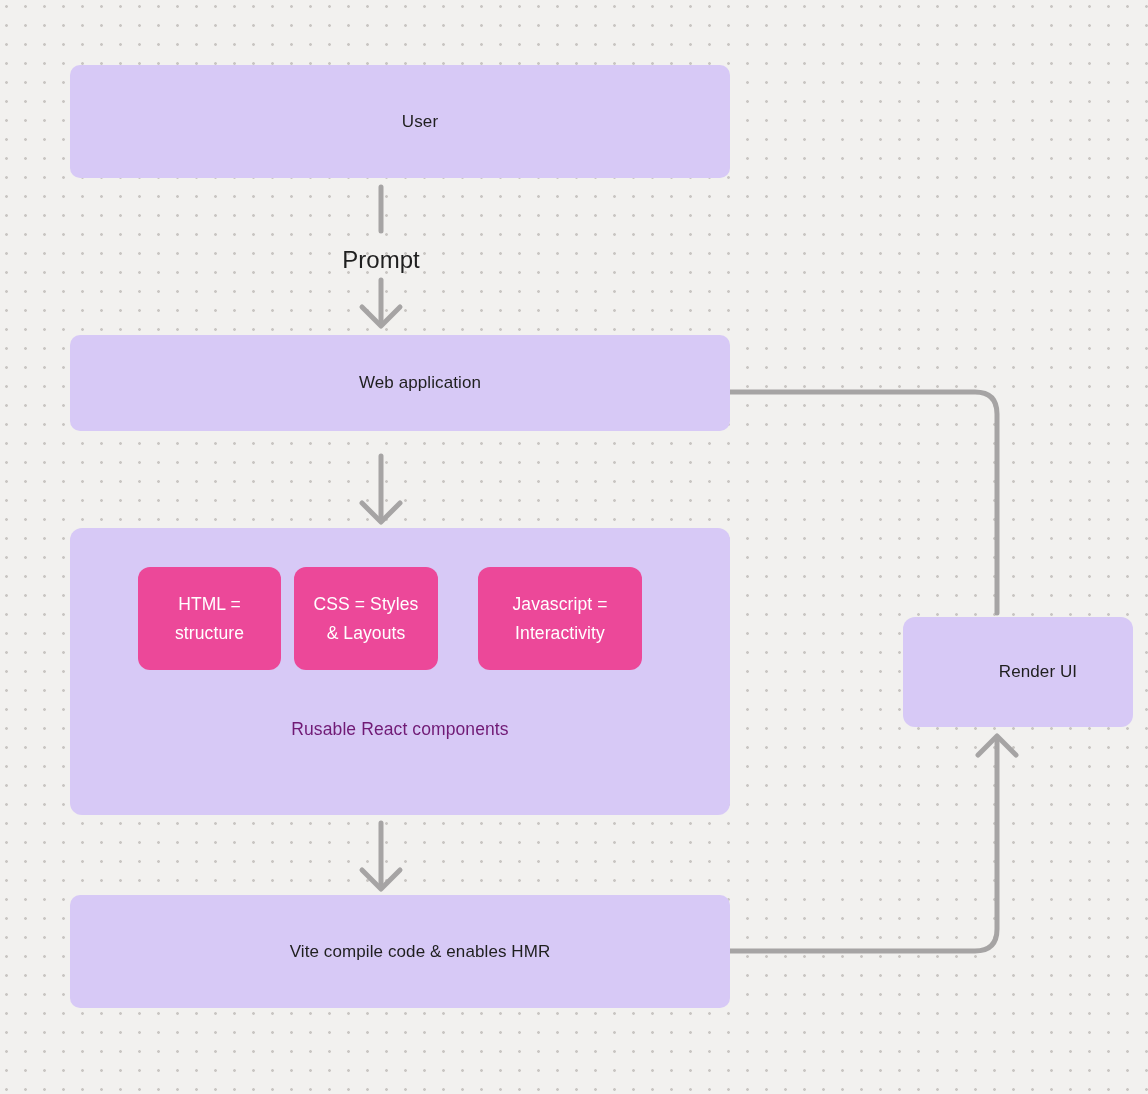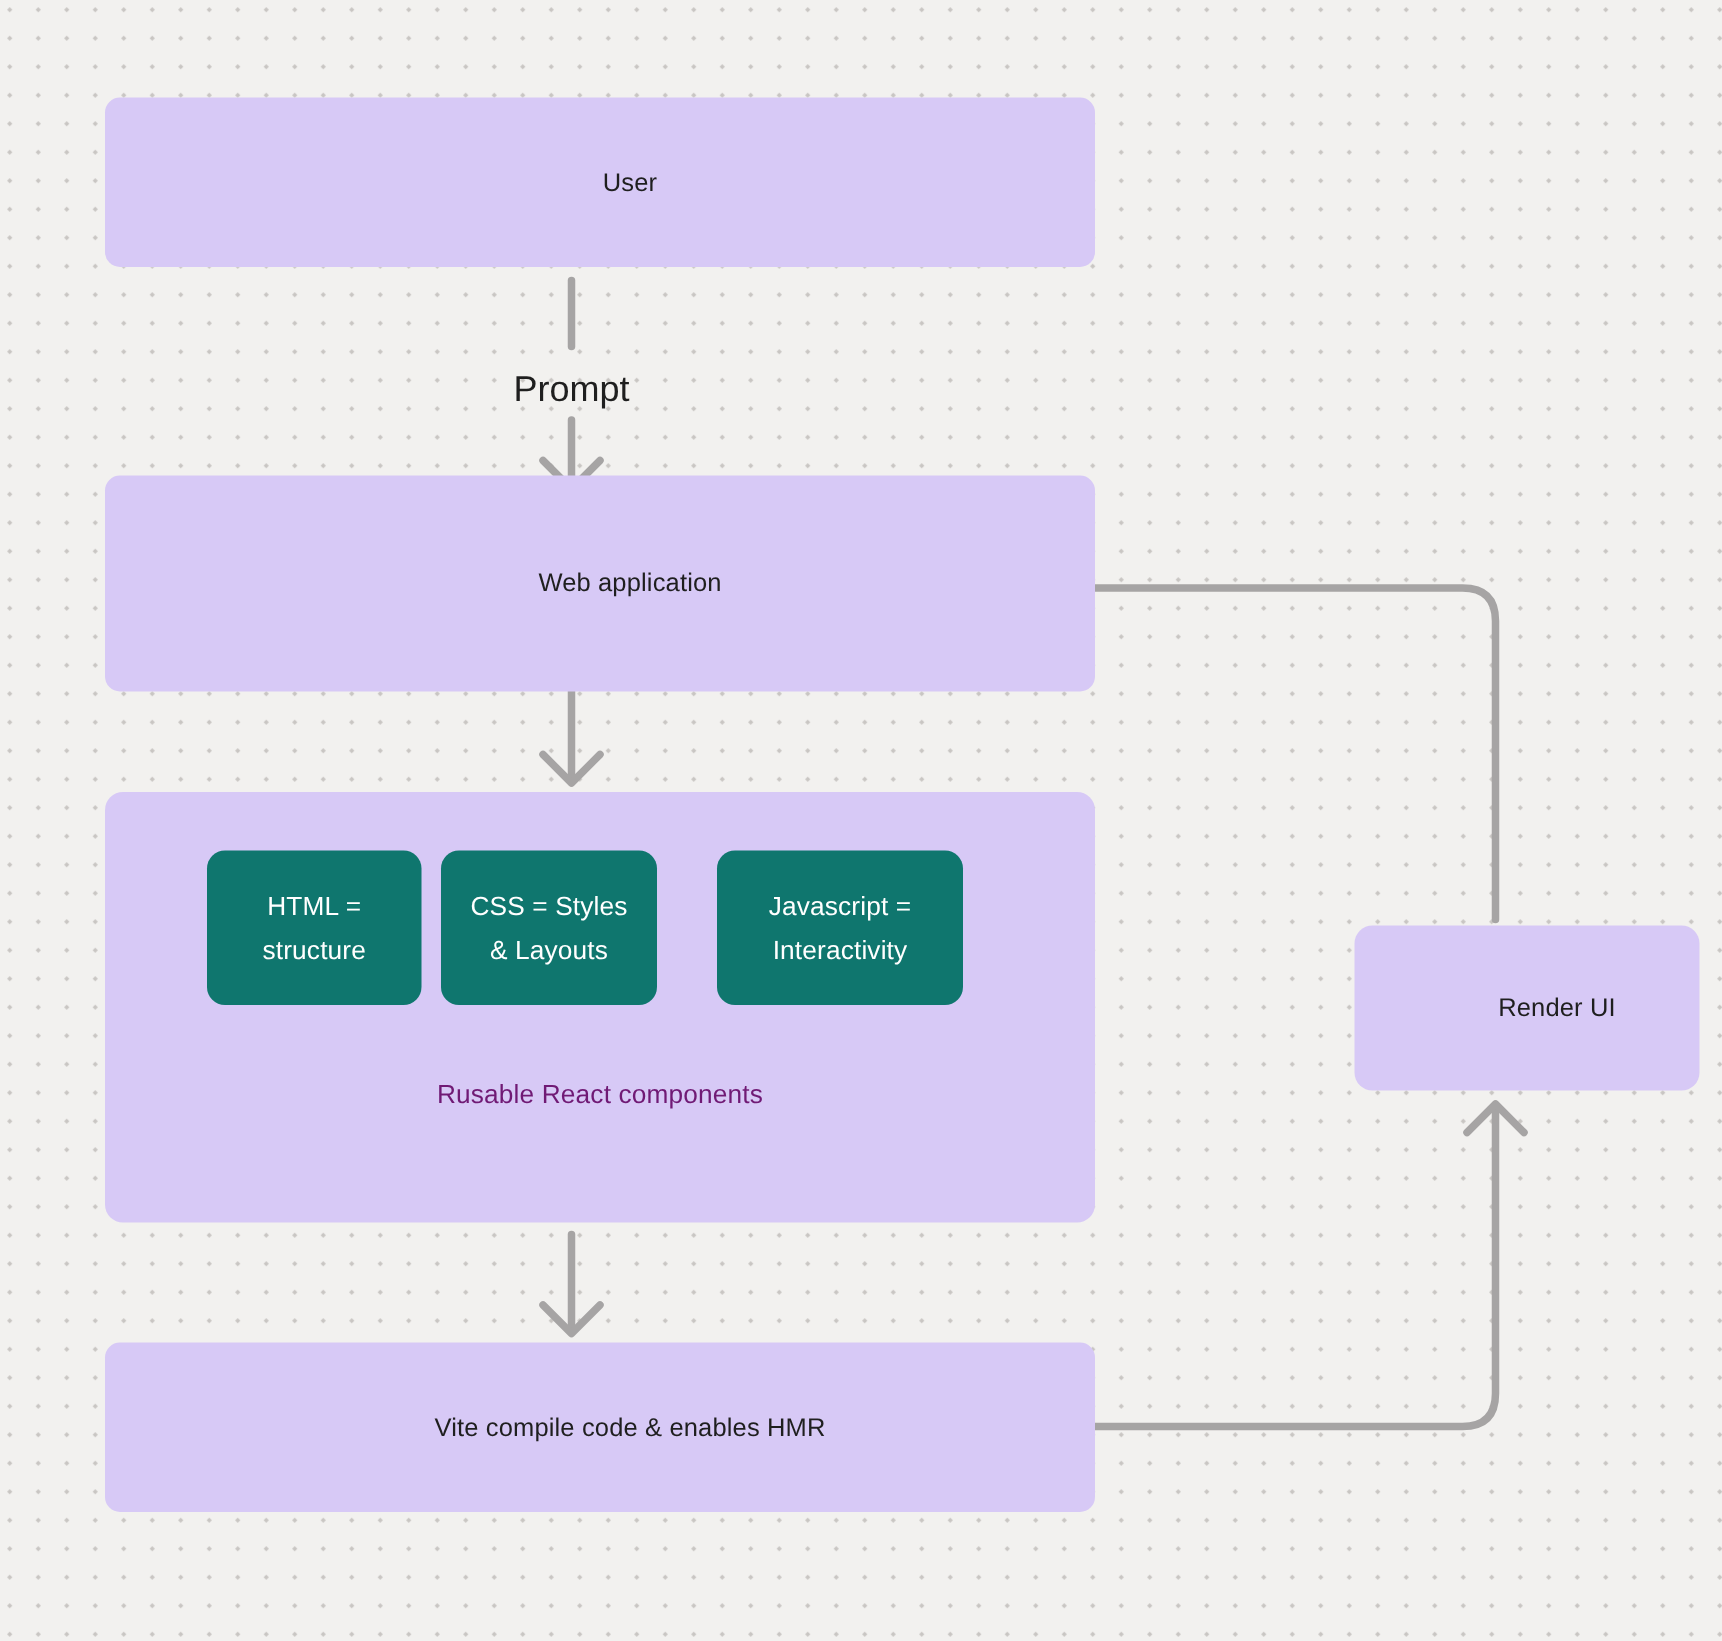--- a/index.html
+++ b/index.html
@@ -24,29 +24,29 @@
     display:flex;
     align-items:center;
     justify-content:center;
     color:#1f1f1f;
     font-size:17px;
     letter-spacing:0.1px;
     text-align:center;
     padding-left:40px;
   }
   .node-user{left:70px;top:65px;width:620px;height:113px;}
-  .node-webapp{left:70px;top:317px;width:620px;height:144px;}
+  .node-webapp{left:70px;top:335px;width:620px;height:96px;}
   .node-container{left:70px;top:528px;width:620px;height:287px;border-radius:12px;display:block;}
   .node-vite{left:70px;top:895px;width:620px;height:113px;}
   .node-renderui{left:903px;top:617px;width:190px;height:110px;border-radius:12px;}
   .chip{
     position:absolute;
     top:39px;
     height:103px;
-    background:#0f766e;
+    background:#ec4899;
     border-radius:12px;
     color:#ffffff;
     display:flex;
     align-items:center;
     justify-content:center;
     text-align:center;
     font-size:17.5px;
     line-height:1.65;
     white-space:pre-line;
   }

